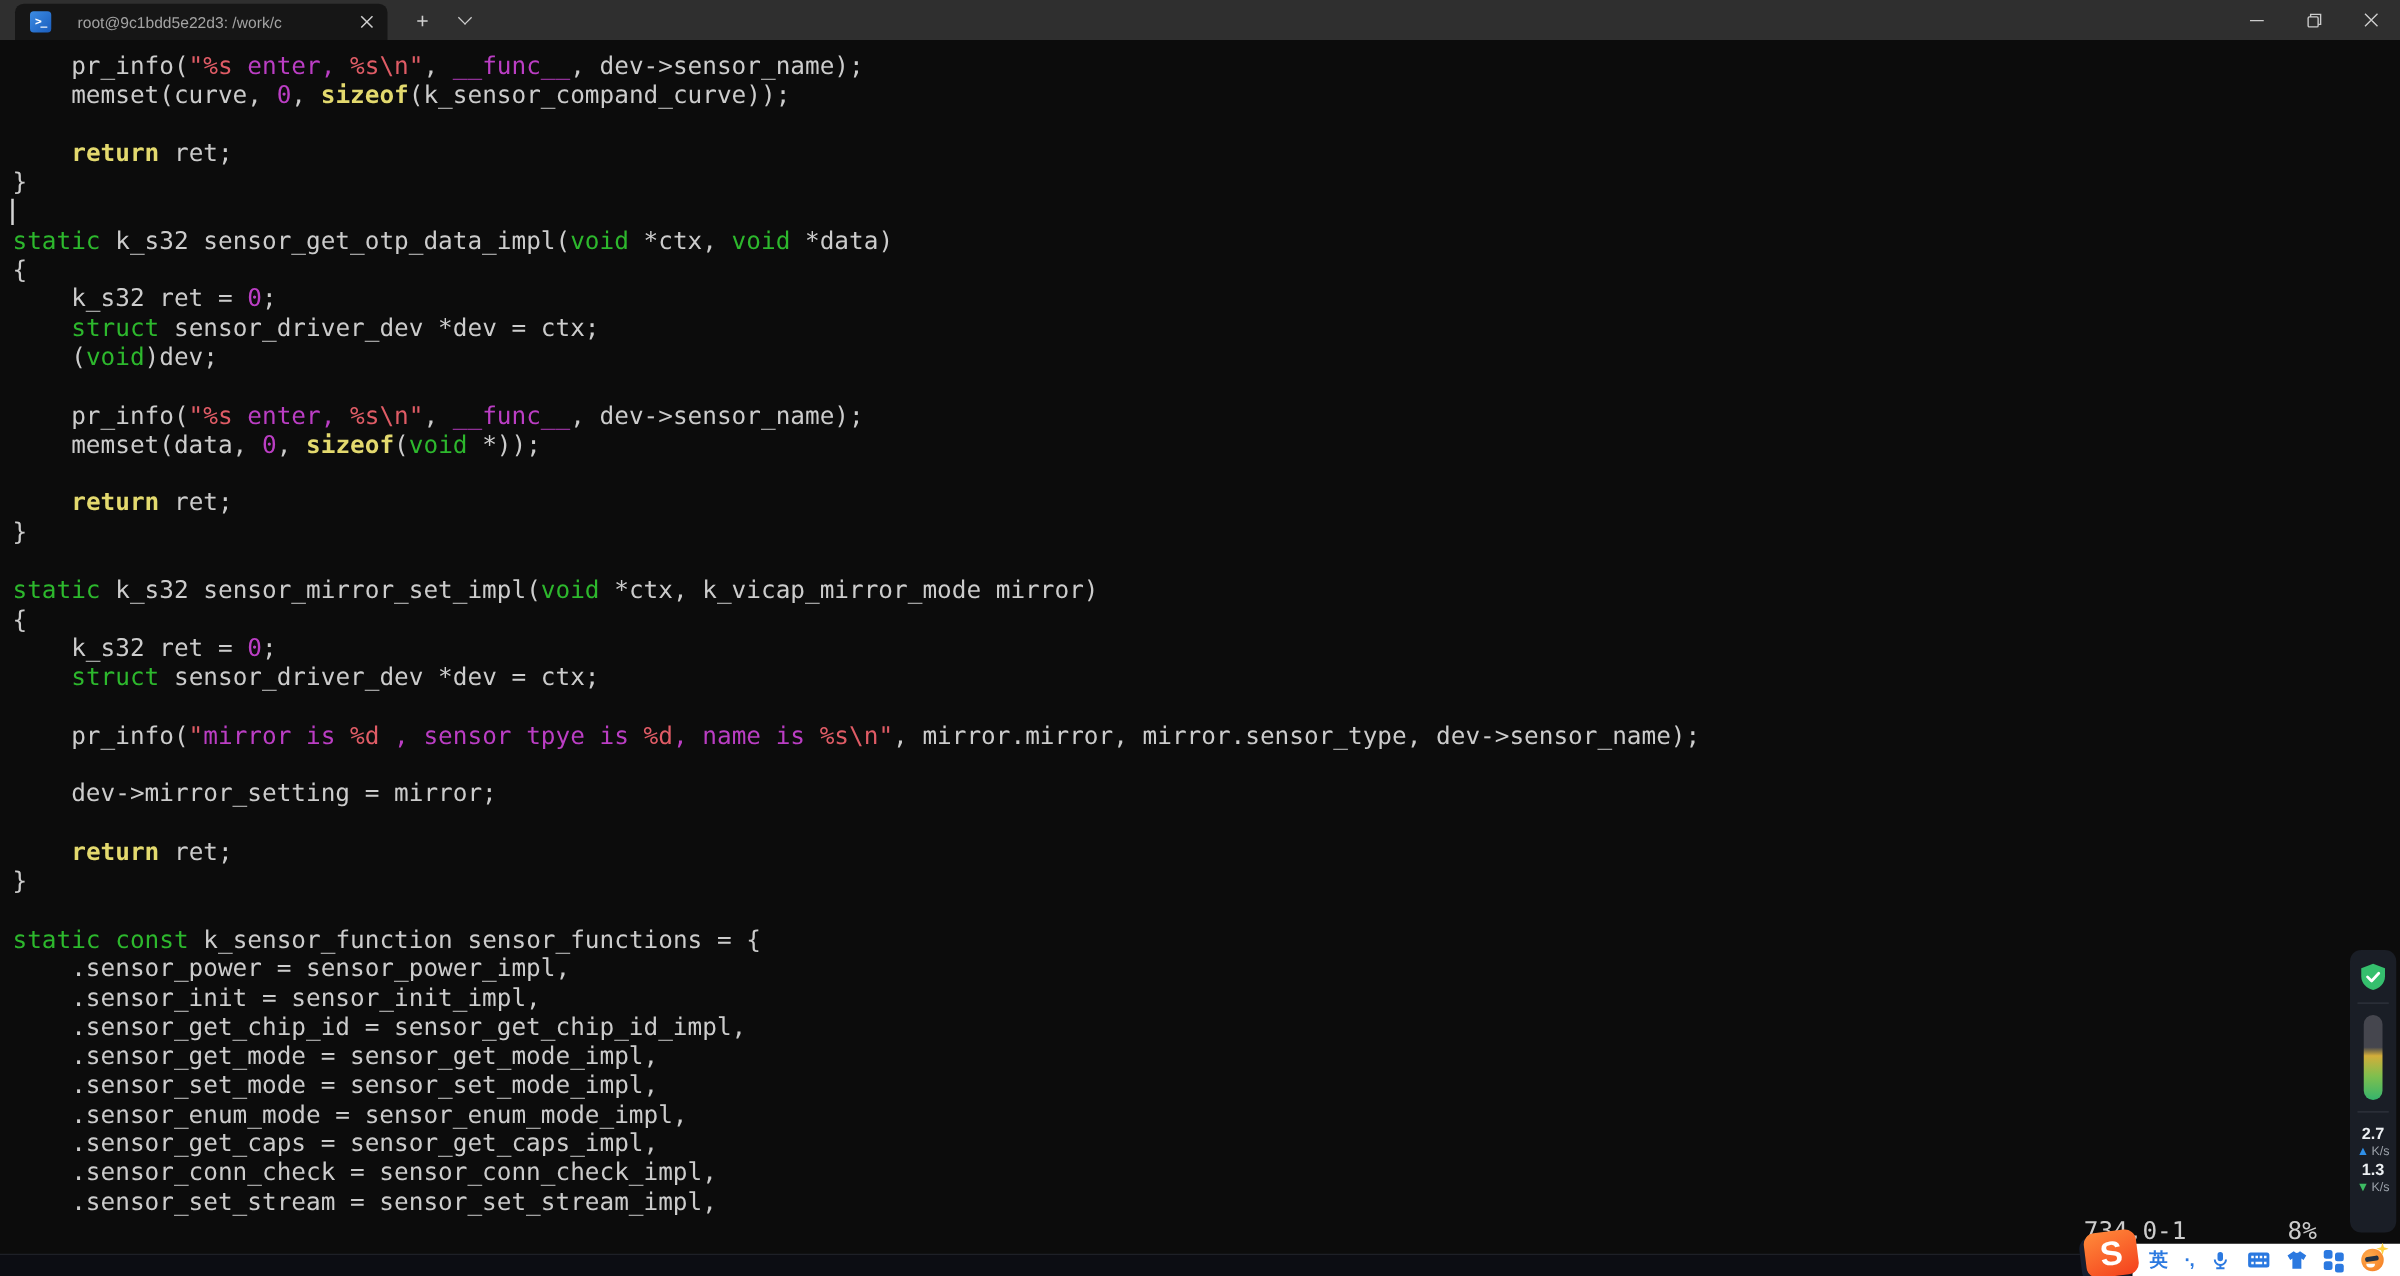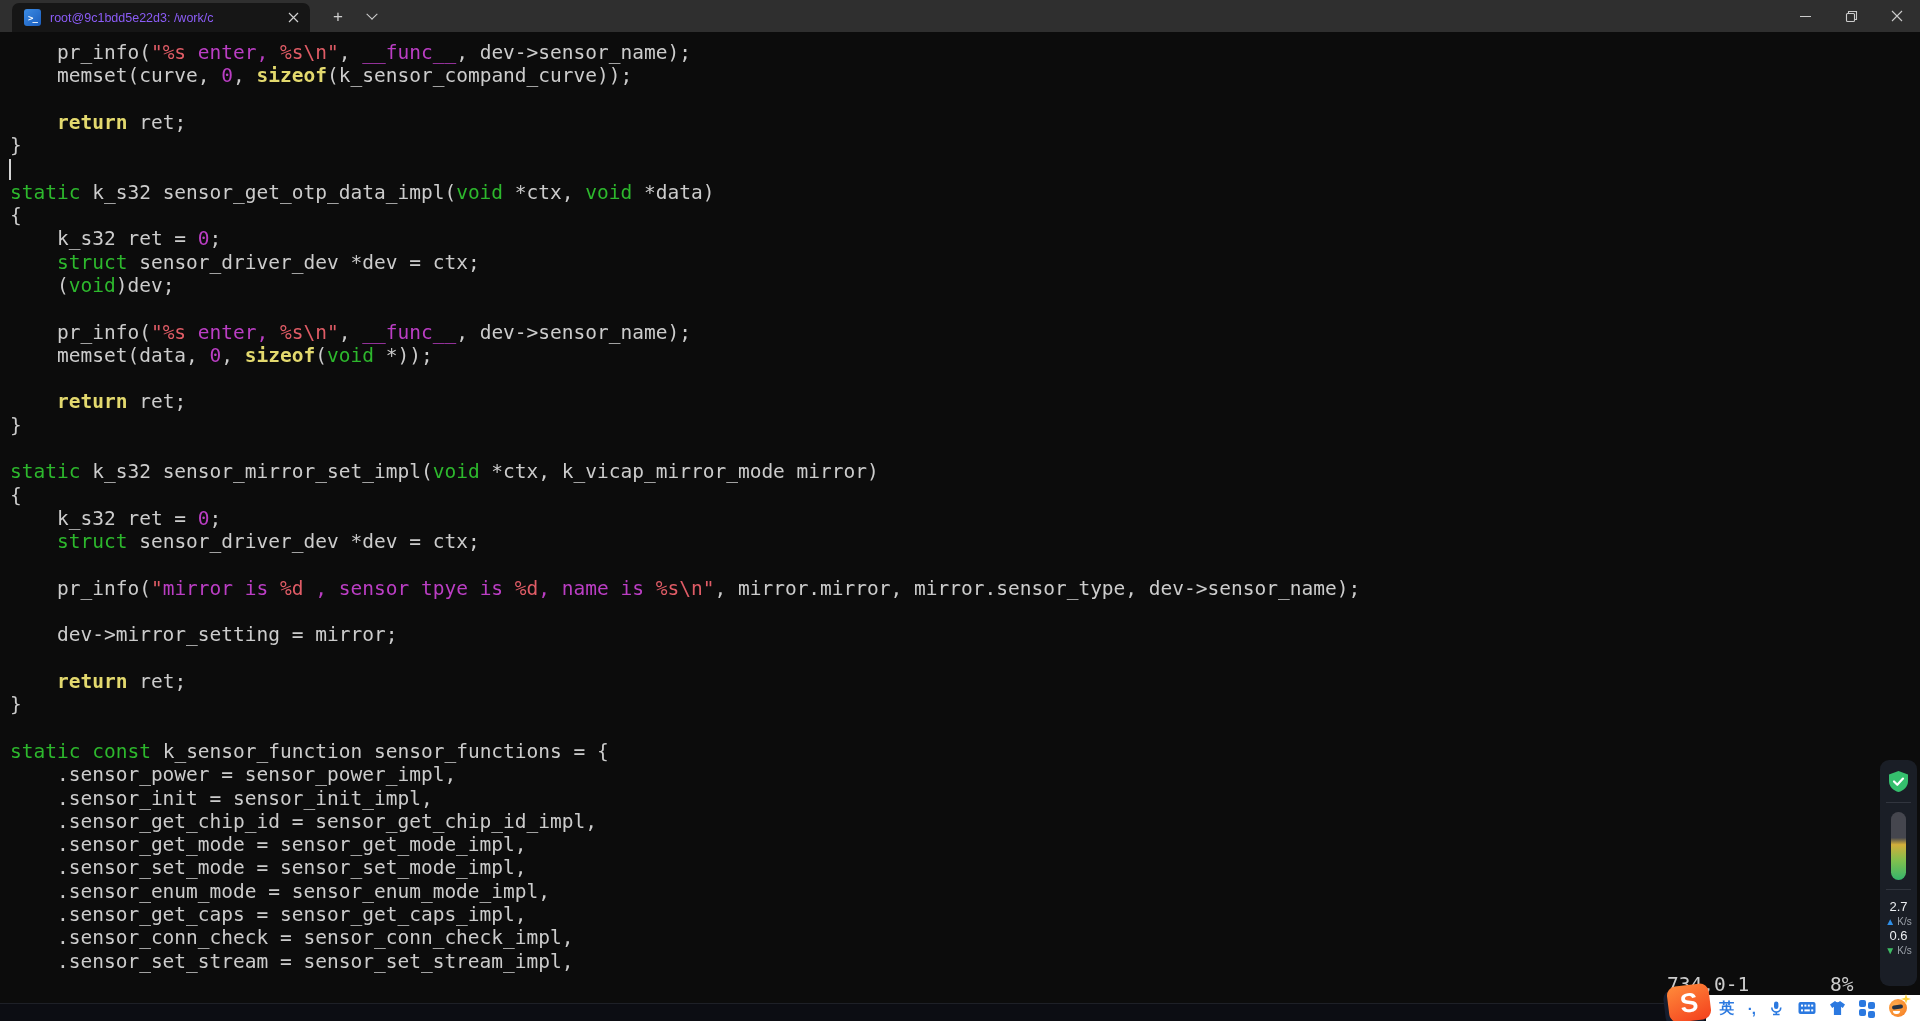--- a/index.html
+++ b/index.html
@@ -8,21 +8,21 @@
 
   
   .titlebar { position:absolute; top:0; left:0; width:1920px; height:32px; background:#2f2f2f; }
   .tab { position:absolute; left:12px; top:3px; width:298px; height:29px; background:#161616;
          border-radius:7px 7px 0 0; display:flex; align-items:center; padding:0 6px 0 12px; }
   .ps-icon { width:17px; height:17px; border-radius:3px; flex:0 0 17px;
              background:linear-gradient(135deg,#3c8ce4,#1a5dbd);
              color:#fff; font-size:9px; font-weight:bold; letter-spacing:-1px;
              display:flex; align-items:center; justify-content:center;
              font-family:"DejaVu Sans Mono",monospace; }
-  .tab-title { color:#8b5cf6; font-size:12.5px; margin-left:9px; white-space:nowrap;
+  .tab-title { color:#a3a3a3; font-size:12.5px; margin-left:21px; white-space:nowrap;
                overflow:hidden; flex:1; }
   .icon-btn { display:flex; align-items:center; justify-content:center; cursor:default; }
   .tab-close { width:22px; height:22px; border-radius:4px; }
   .newtab { position:absolute; left:324px; top:4px; width:28px; height:26px;
             color:#cfcfcf; font-size:17px; font-weight:300; }
   .tabdrop { position:absolute; left:358px; top:4px; width:28px; height:26px; }
   .chev { width:8px; height:8px; border-right:1.4px solid #cfcfcf; border-bottom:1.4px solid #cfcfcf;
           transform:rotate(45deg) translate(-2px,-2px); }
   .win-controls { position:absolute; right:0; top:0; height:32px; display:flex; }
   .win-btn { width:46px; height:32px; display:flex; align-items:center; justify-content:center; }
@@ -40,21 +40,21 @@
   .ruler-pos { position:absolute; left:1667px; }
   .ruler-pct { position:absolute; left:1830px; }
 
   
   .net-widget { position:absolute; right:3px; top:760px; width:37px; height:226px;
                 background:#1a1e26; border-radius:9px; display:flex; flex-direction:column;
                 align-items:center; padding-top:10px; z-index:4; }
   .nw-div { width:25px; height:1px; background:#31353e; margin:9px 0; }
   .gauge { width:15px; height:68px; border-radius:8px;
            background:linear-gradient(180deg,#45464e 0%,#45464e 38%,#d3ae3a 48%,#7fbf4e 72%,#35b46c 100%); }
-  .nw-num { color:#eceff2; font-size:13px; font-weight:normal; line-height:16px; }
+  .nw-num { color:#eceff2; font-size:13px; font-weight:bold; line-height:16px; }
   .nw-rate { font-size:10px; color:#9ba1a9; line-height:13px; display:flex; gap:2px; align-items:center; }
   .arr-up { color:#2f8fe8; font-size:10px; }
   .arr-dn { color:#3dbb63; font-size:10px; }
 
   
   .taskbar { position:absolute; left:0; top:1003px; width:1920px; height:18px;
              background:#0c0d13; border-top:1px solid #1e2027; }
   .sogou-bar { position:absolute; right:0; bottom:0; width:214px; height:26px; background:#ffffff;
                display:flex; align-items:center; justify-content:space-evenly; z-index:6; }
   .sogou-logo { position:absolute; right:210px; bottom:0px; width:42px; height:36px;
@@ -125,21 +125,21 @@
     <path d="M7 11.5 L10.3 14.8 L16 8.6" fill="none" stroke="#ffffff" stroke-width="2.2" stroke-linecap="round" stroke-linejoin="round"></path>
   </svg>
   <div class="nw-div"></div>
   <div class="gauge"></div>
   <div class="nw-div"></div>
   <div class="nw-num">2.7</div>
   <div class="nw-rate">
     <span class="arr-up">▲</span>
     <span>K/s</span>
   </div>
-  <div class="nw-num">0.6</div>
+  <div class="nw-num">1.3</div>
   <div class="nw-rate">
     <span class="arr-dn">▼</span>
     <span>K/s</span>
   </div>
 </div>
 
 <div class="taskbar"></div>
 
 <div class="sogou-logo">
   <span>S</span>

